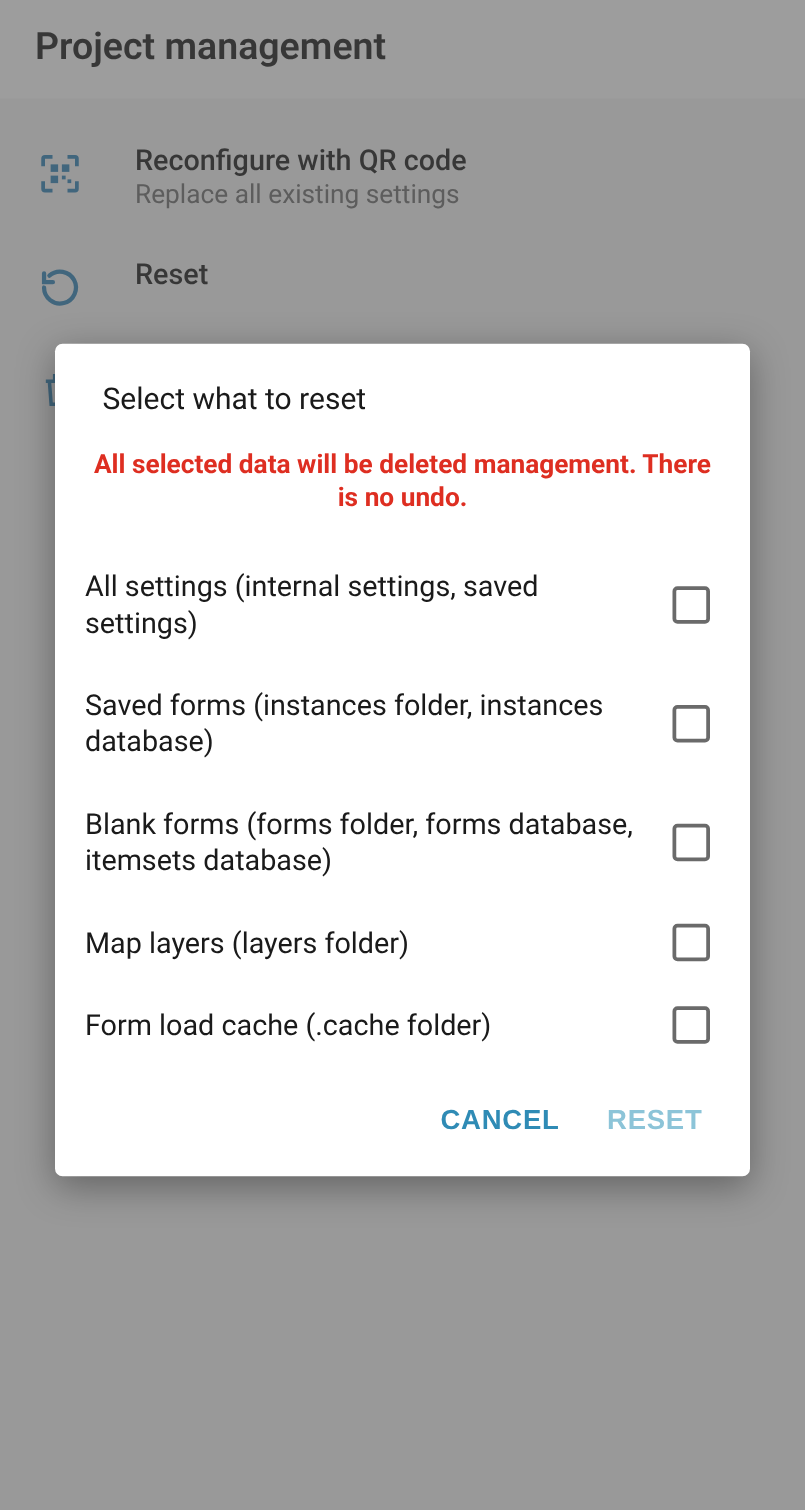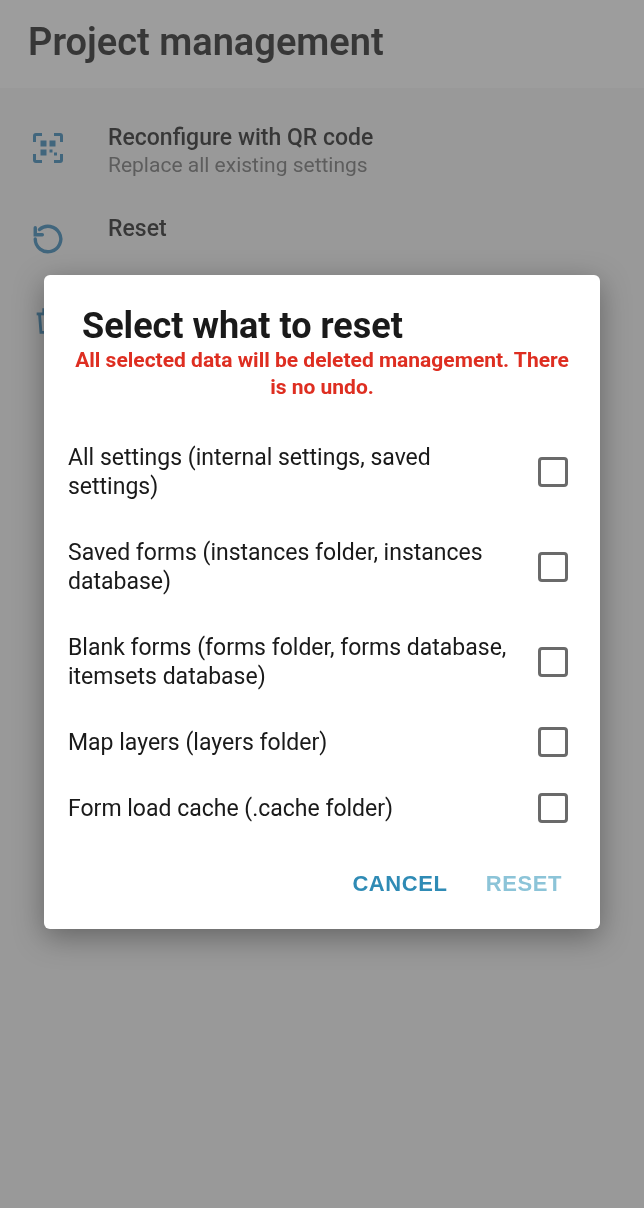--- a/index.html
+++ b/index.html
@@ -4,21 +4,21 @@
 <style>
   * { box-sizing: border-box; margin: 0; padding: 0; }
   html, body { width: 644px; height: 1208px; overflow: hidden; font-family: Roboto, "Helvetica Neue", Arial, sans-serif; }
   body { background: #f2f2f2; position: relative; }
 
   .header {
     background: #fafafa;
     padding: 20px 28px 24px 28px;
   }
   .header h1 {
-    font-size: 38px;
+    font-size: 30px;
     font-weight: 600;
     color: #1a1a1a;
   }
 
   .settings-list {
     background: #f2f2f2;
     padding-top: 22px;
   }
   .setting-item {
     display: flex;
@@ -58,24 +58,25 @@
     position: absolute;
     left: 44px;
     right: 44px;
     top: 275px;
     background: #ffffff;
     border-radius: 6px;
     box-shadow: 0 8px 30px rgba(0,0,0,0.35);
     padding: 30px 24px 24px 24px;
   }
   .dialog-title {
-    font-size: 36px;
-    font-weight: 700;
+    font-size: 24px;
+    font-weight: 400;
     color: #1a1a1a;
     padding-left: 14px;
+    margin-bottom: 26px;
   }
   .dialog-warning {
     color: #de2e21;
     font-weight: 700;
     font-size: 21px;
     text-align: center;
     line-height: 1.28;
     padding: 0 4px;
     margin-bottom: 26px;
   }

